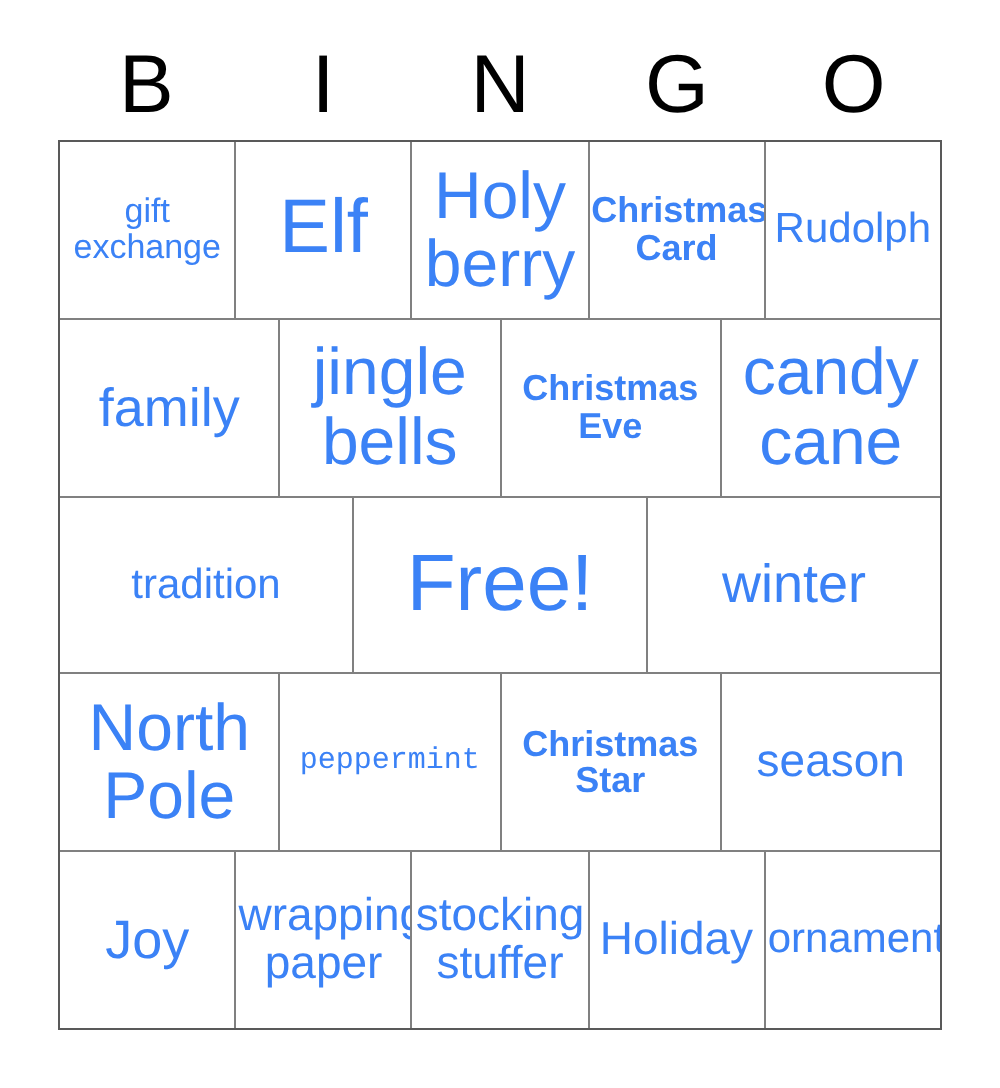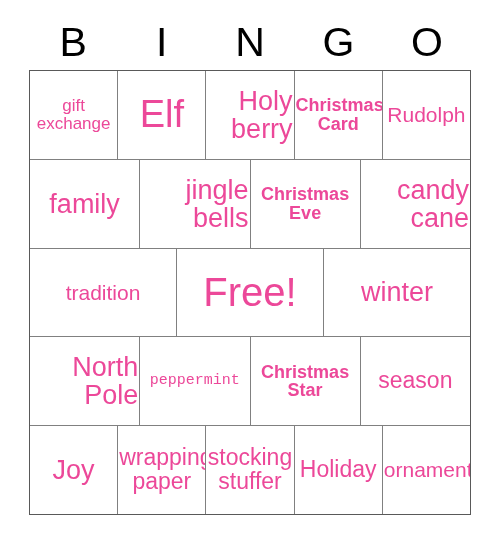--- a/index.html
+++ b/index.html
@@ -78,32 +78,32 @@
     box-sizing: border-box;
     overflow: hidden;
   }
   .cell:last-child {
     border-right: none;
   }
   .cell-text {
     display: block;
     width: 100%;
     line-height: 1.04;
-    color: #ec4899;
+    color: #3b82f6;
     white-space: pre-line;
   }
 
   
   .fs-xs   { font-size: 15px; font-family: Liberation Mono, monospace; }
   .fs-sm   { font-size: 17px; }
   .fs-smp  { font-size: 18px; font-weight: bold; }
   .fs-md   { font-size: 21px; }
   .fs-mdp  { font-size: 23px; }
   .fs-lg   { font-size: 27px; }
-  .fs-xl   { font-size: 27px; text-align: right; }
+  .fs-xl   { font-size: 33px; }
   .fs-xxl  { font-size: 38px; }
   .fs-free { font-size: 40px; }
 </style>
 </head>
 <body>
 
 <div id="bingo-card">
 
   <div id="header-row">
     <div class="header-cell">B</div>

